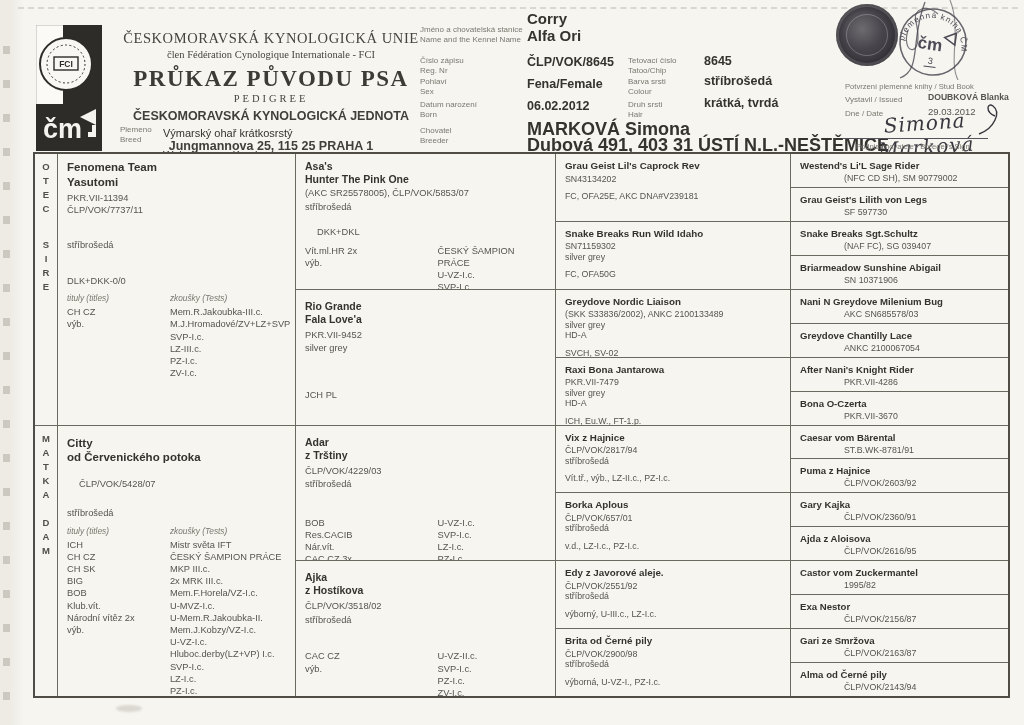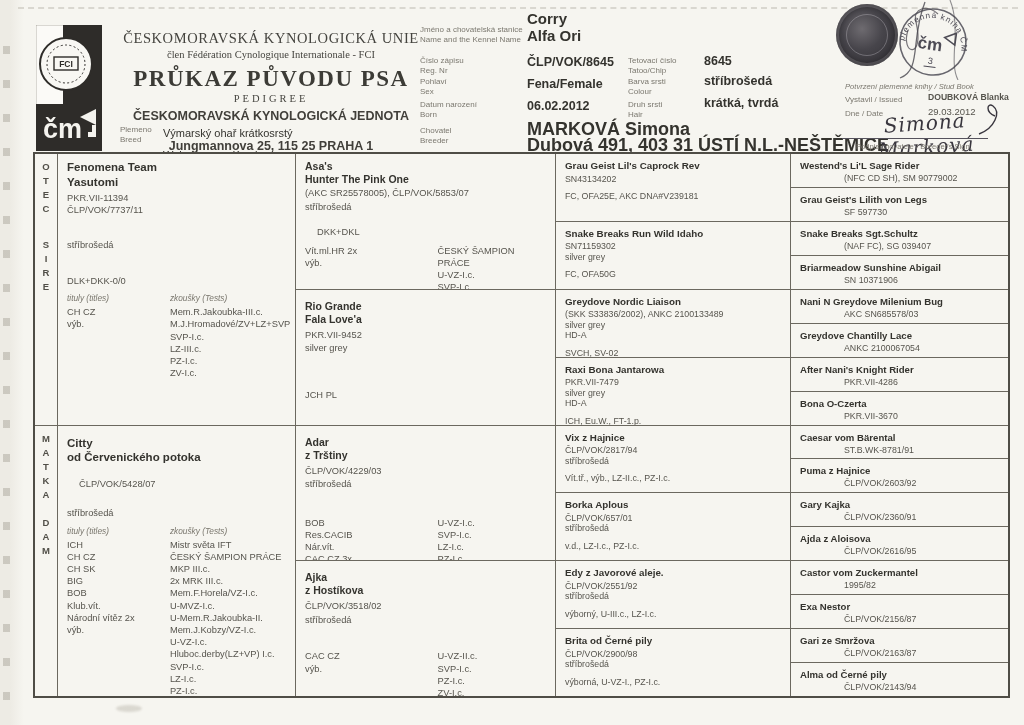--- a/index.html
+++ b/index.html
@@ -83,21 +83,21 @@
     background:radial-gradient(circle at 42% 40%, #6e6b70 0%, #47454b 40%, #2c2a2f 100%);
     box-shadow:inset 0 0 0 3px rgba(220,218,224,.18), inset 0 0 10px rgba(0,0,0,.5);
     filter:blur(.4px);
   }
   .stamp-dark::after{
     content:"";position:absolute;inset:10px;border-radius:50%;
     border:1px solid rgba(225,223,230,.3);
   }
   .stamp-ring{position:absolute;left:896px;top:5px;width:74px;height:74px;transform:rotate(8deg);}
   .pen-strokes{position:absolute;left:830px;top:0;width:194px;height:80px;pointer-events:none;}
-  .cert-studbook{position:absolute;left:845px;top:82px;font-size:7.6px;color:var(--label);font-style:italic;}
+  .cert-studbook{position:absolute;left:845px;top:82px;font-size:7.6px;color:var(--label);}
   .cert-issued-lbl{position:absolute;left:845px;top:95px;font-size:8px;color:var(--label);}
   .cert-issued-val{position:absolute;left:928px;top:92px;font-size:8.6px;font-weight:bold;color:var(--ink-soft);}
   .cert-date-lbl{position:absolute;left:845px;top:109px;font-size:8px;color:var(--label);}
   .cert-date-val{position:absolute;left:928px;top:106px;font-size:9.5px;color:var(--ink-soft);}
   .signature{
     position:absolute;left:838px;top:111px;width:175px;text-align:center;
     font-family:"DejaVu Serif", serif;font-style:italic;font-size:20px;color:#39363e;
     transform:rotate(-4deg);letter-spacing:1px;
   }
   .sig-line{position:absolute;left:842px;top:138px;width:146px;border-top:1px solid #55525c;}

